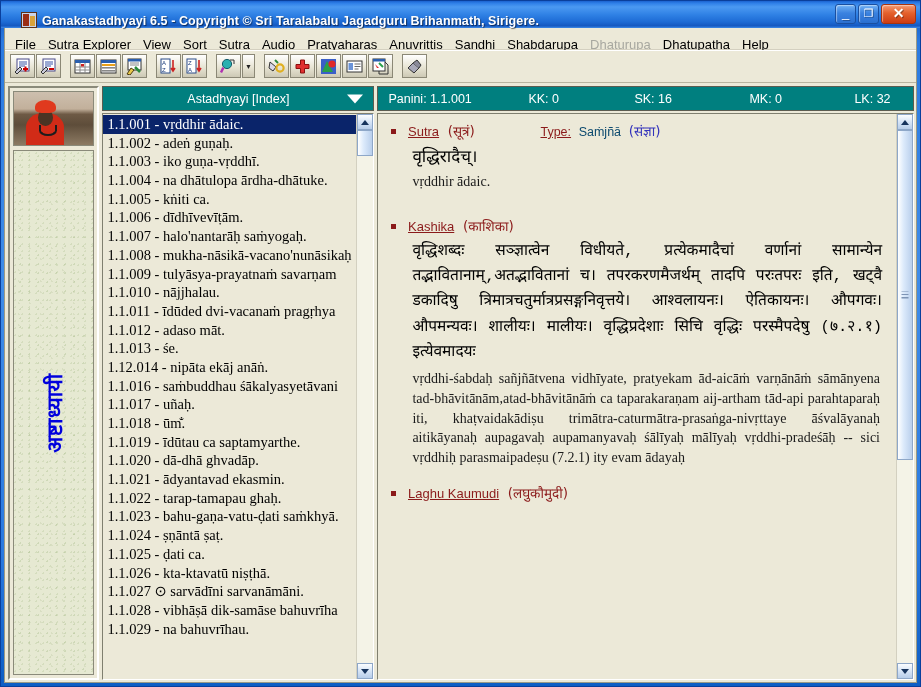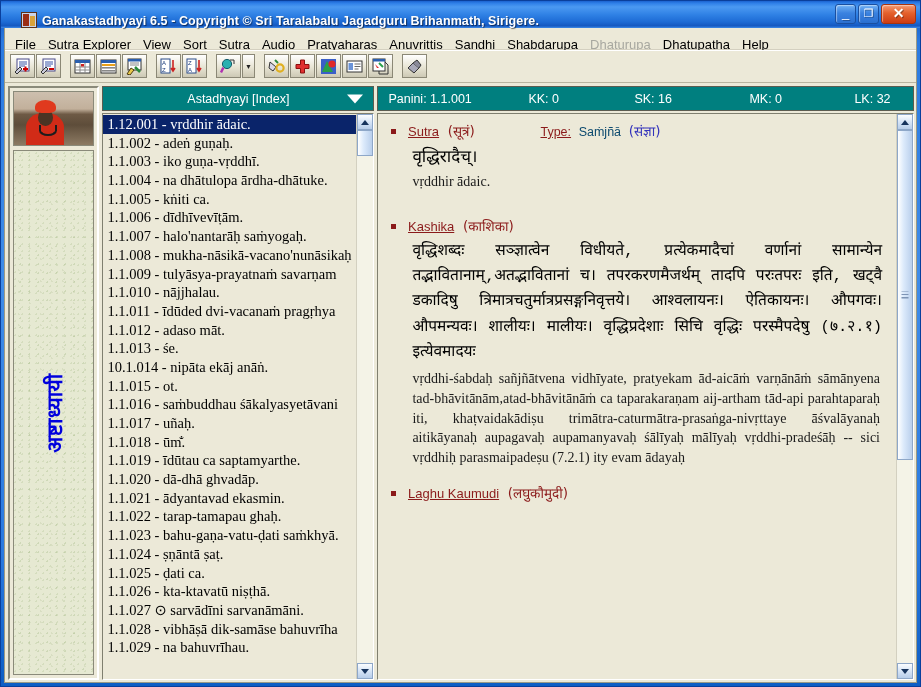--- a/index.html
+++ b/index.html
@@ -638,35 +638,34 @@
         </div>
       </div>
 
       <div class="indexcol">
         <div class="teal-head">
           <span>Astadhyayi [Index]</span>
           <span class="caret"></span>
         </div>
         <div class="listbox">
           <div class="items" id="sutra-items">
-              <div class="list-item selected">1.12.001 - vṛddhir ādaic.</div>
+              <div class="list-item selected">1.1.001 - vṛddhir ādaic.</div>
               <div class="list-item">1.1.002 - adeṅ guṇaḥ.</div>
               <div class="list-item">1.1.003 - iko guṇa-vṛddhī.</div>
               <div class="list-item">1.1.004 - na dhātulopa ārdha-dhātuke.</div>
               <div class="list-item">1.1.005 - kṅiti ca.</div>
               <div class="list-item">1.1.006 - dīdhīvevīṭām.</div>
               <div class="list-item">1.1.007 - halo'nantarāḥ saṁyogaḥ.</div>
               <div class="list-item">1.1.008 - mukha-nāsikā-vacano'nunāsikaḥ</div>
               <div class="list-item">1.1.009 - tulyāsya-prayatnaṁ savarṇam</div>
               <div class="list-item">1.1.010 - nājjhalau.</div>
               <div class="list-item">1.1.011 - īdūded dvi-vacanaṁ pragṛhya</div>
               <div class="list-item">1.1.012 - adaso māt.</div>
               <div class="list-item">1.1.013 - śe.</div>
-              <div class="list-item">10.1.014 - nipāta ekāj anāṅ.</div>
-              <div class="list-item">1.1.015 - ot.</div>
+              <div class="list-item">1.12.014 - nipāta ekāj anāṅ.</div>
               <div class="list-item">1.1.016 - saṁbuddhau śākalyasyetāvani</div>
               <div class="list-item">1.1.017 - uñaḥ.</div>
               <div class="list-item">1.1.018 - ūm̐.</div>
               <div class="list-item">1.1.019 - īdūtau ca saptamyarthe.</div>
               <div class="list-item">1.1.020 - dā-dhā ghvadāp.</div>
               <div class="list-item">1.1.021 - ādyantavad ekasmin.</div>
               <div class="list-item">1.1.022 - tarap-tamapau ghaḥ.</div>
               <div class="list-item">1.1.023 - bahu-gaṇa-vatu-ḍati saṁkhyā.</div>
               <div class="list-item">1.1.024 - ṣṇāntā ṣaṭ.</div>
               <div class="list-item">1.1.025 - ḍati ca.</div>

